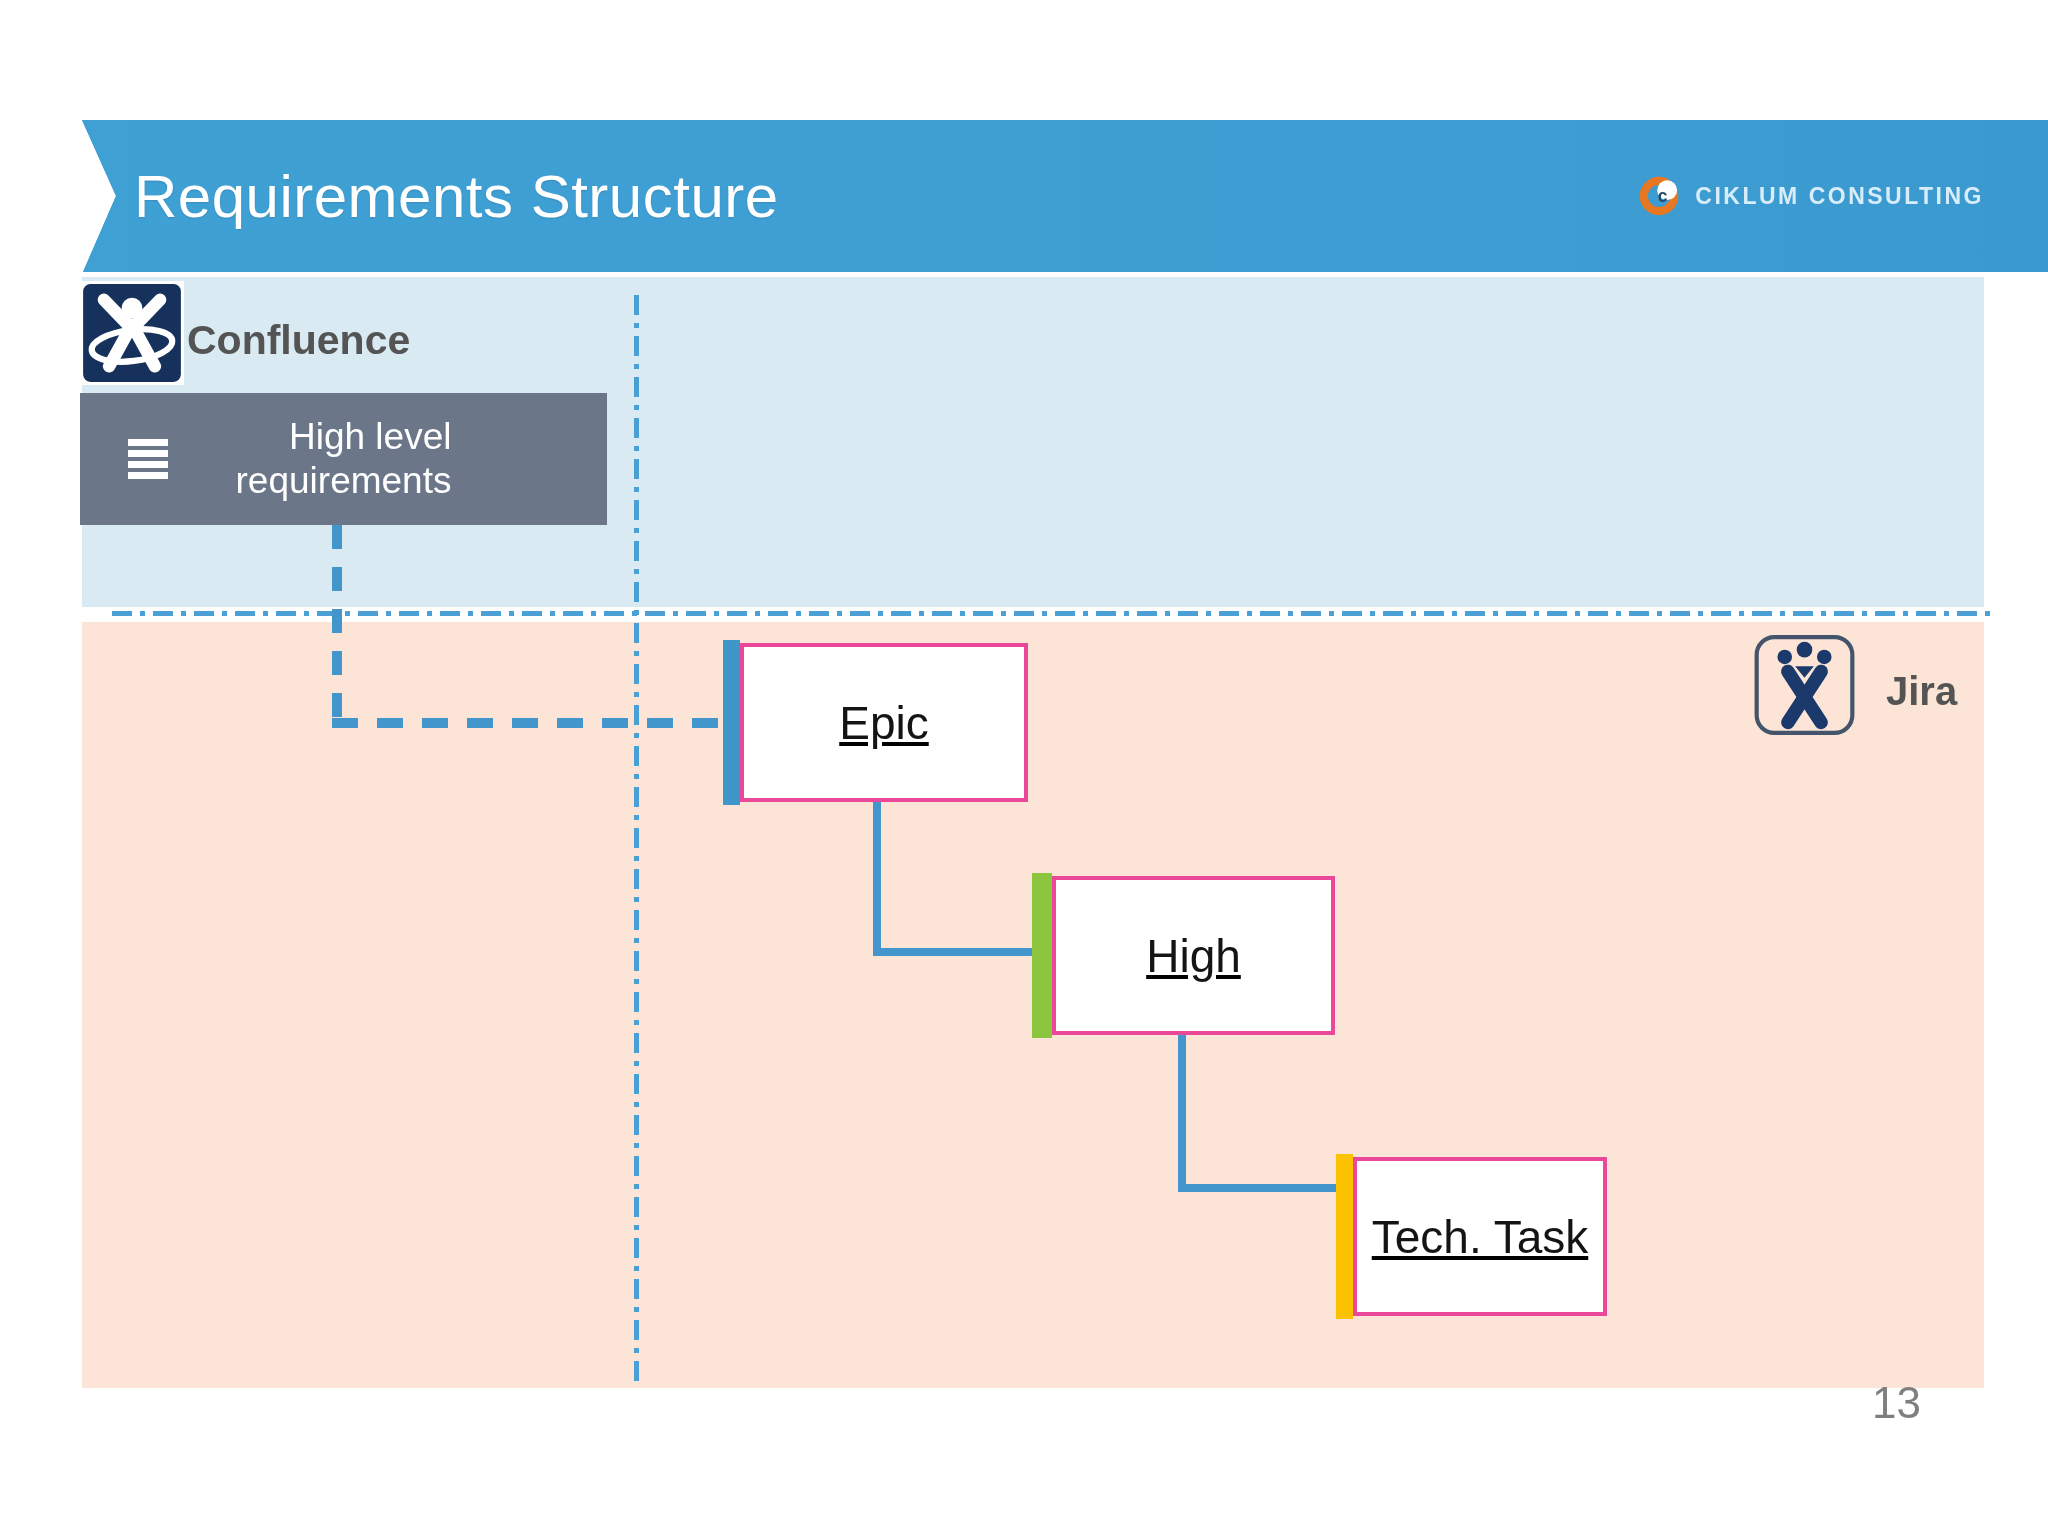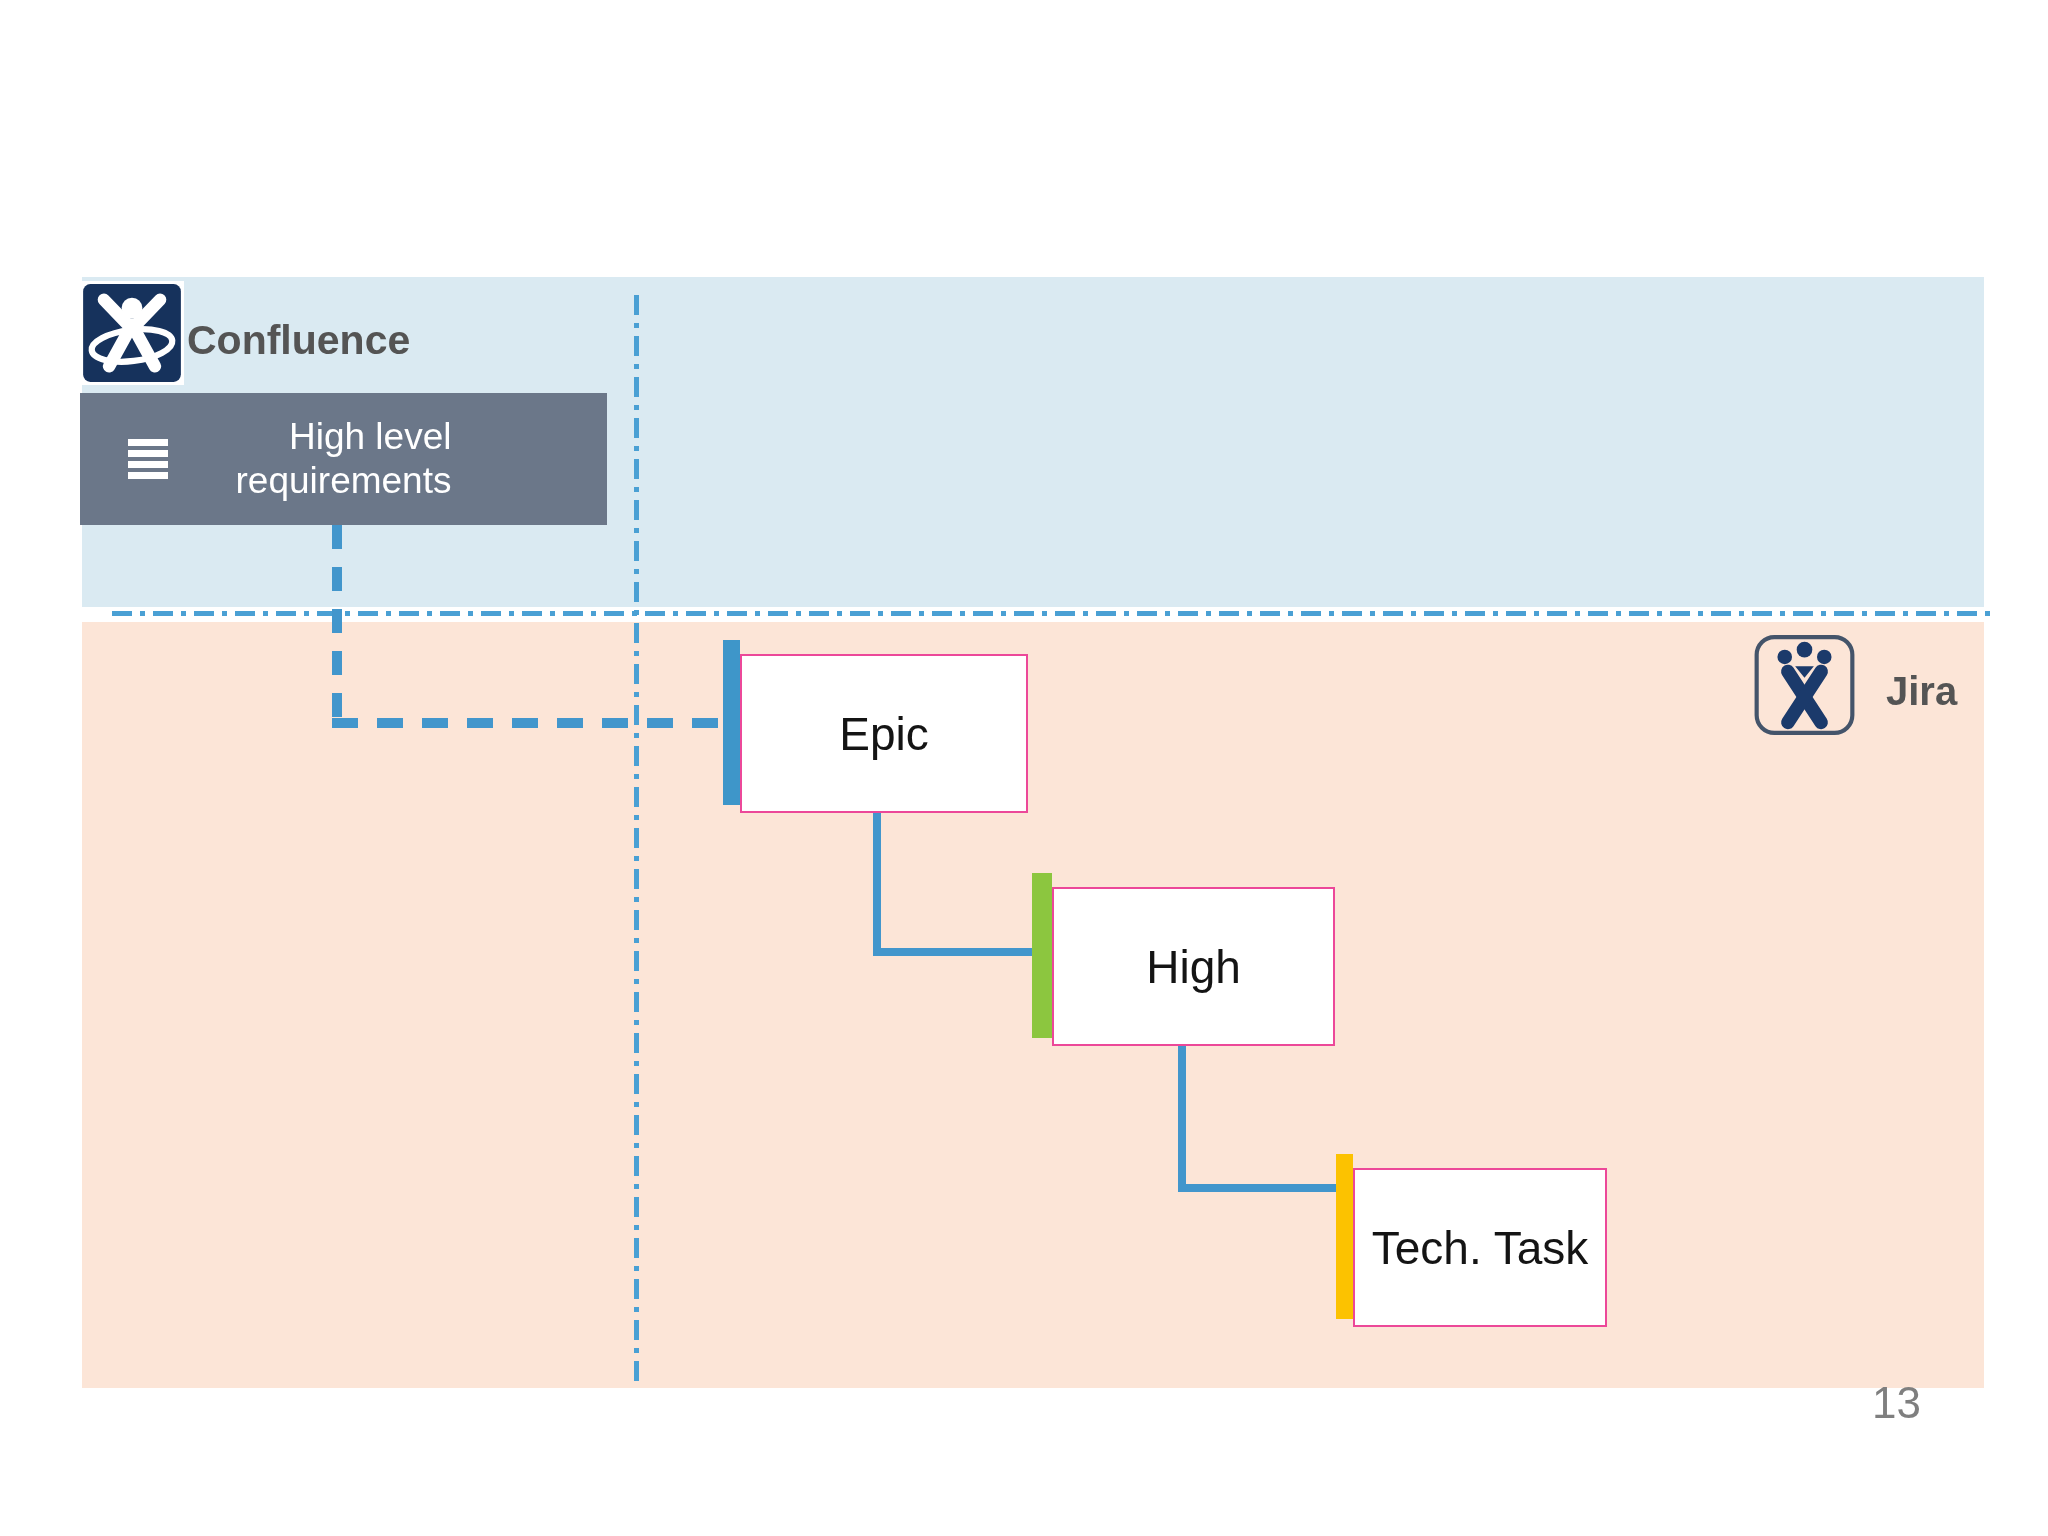--- a/index.html
+++ b/index.html
@@ -62,34 +62,45 @@
   .conn2v{left:1178px;top:1031px;width:8px;height:161px;}
   .conn2h{left:1178px;top:1184px;width:160px;height:8px;}
   
   .node{position:absolute;display:flex;height:165px;}
   .node-epic{left:723px;top:640px;width:305px;}
   .node-story{left:1032px;top:873px;width:303px;}
   .node-tech{left:1336px;top:1154px;width:271px;}
   .node-bar{width:17px;height:165px;flex:0 0 auto;}
   .node-story .node-bar{width:20px;}
   .node-body{
-    flex:1 1 auto;margin-top:14px;height:159px;box-sizing:border-box;
-    background:#ffffff;border:2px solid #ec4899;
-    display:flex;align-items:center;justify-content:center;
+    flex:1 1 auto;margin-top:3px;height:159px;box-sizing:border-box;
+    background:#ffffff;border:4px solid #ec4899;
+    display:flex;align-items:center;justify-content:center;text-decoration:underline;
   }
   .node-label{color:#141414;font-size:46px;}
   .jira-logo{position:absolute;left:1752px;top:633px;width:105px;height:104px;}
   
   .page-number{position:absolute;left:1872px;top:1378px;font-size:44px;color:#7f7f7f;}
 </style>
 </head>
 <body>
 
 <div id="slide">
 
+  <div class="banner" style="background-color: rgb(62, 158, 211);">
+    <div class="banner-title">Requirements Structure</div>
+    <div class="brand">
+      <svg width="42" height="42" viewBox="0 0 36 36">
+        <circle cx="18" cy="18" r="13" fill="none" stroke="#e87722" stroke-width="7"></circle>
+        <circle cx="25" cy="13" r="8.5" fill="#ffffff"></circle>
+        <text x="17" y="23" font-size="15" font-weight="bold" fill="#274a66" font-family="Liberation Sans, sans-serif">c</text>
+      </svg>
+      <span class="brand-name">CIKLUM CONSULTING</span>
+    </div>
+  </div>
 
   <div class="panel-confluence" style="background-color: rgb(218, 234, 242);"></div>
   <div class="panel-jira" style="background-color: rgb(252, 229, 215);"></div>
 
   <div class="dashdot-h"></div>
   <div class="dashdot-v"></div>
 
   <svg class="confluence-logo" viewBox="0 0 100 100">
     <rect x="0" y="0" width="100" height="100" fill="#ffffff"></rect>
     <rect x="3" y="3" width="94" height="94" rx="7" fill="#16325c"></rect>

